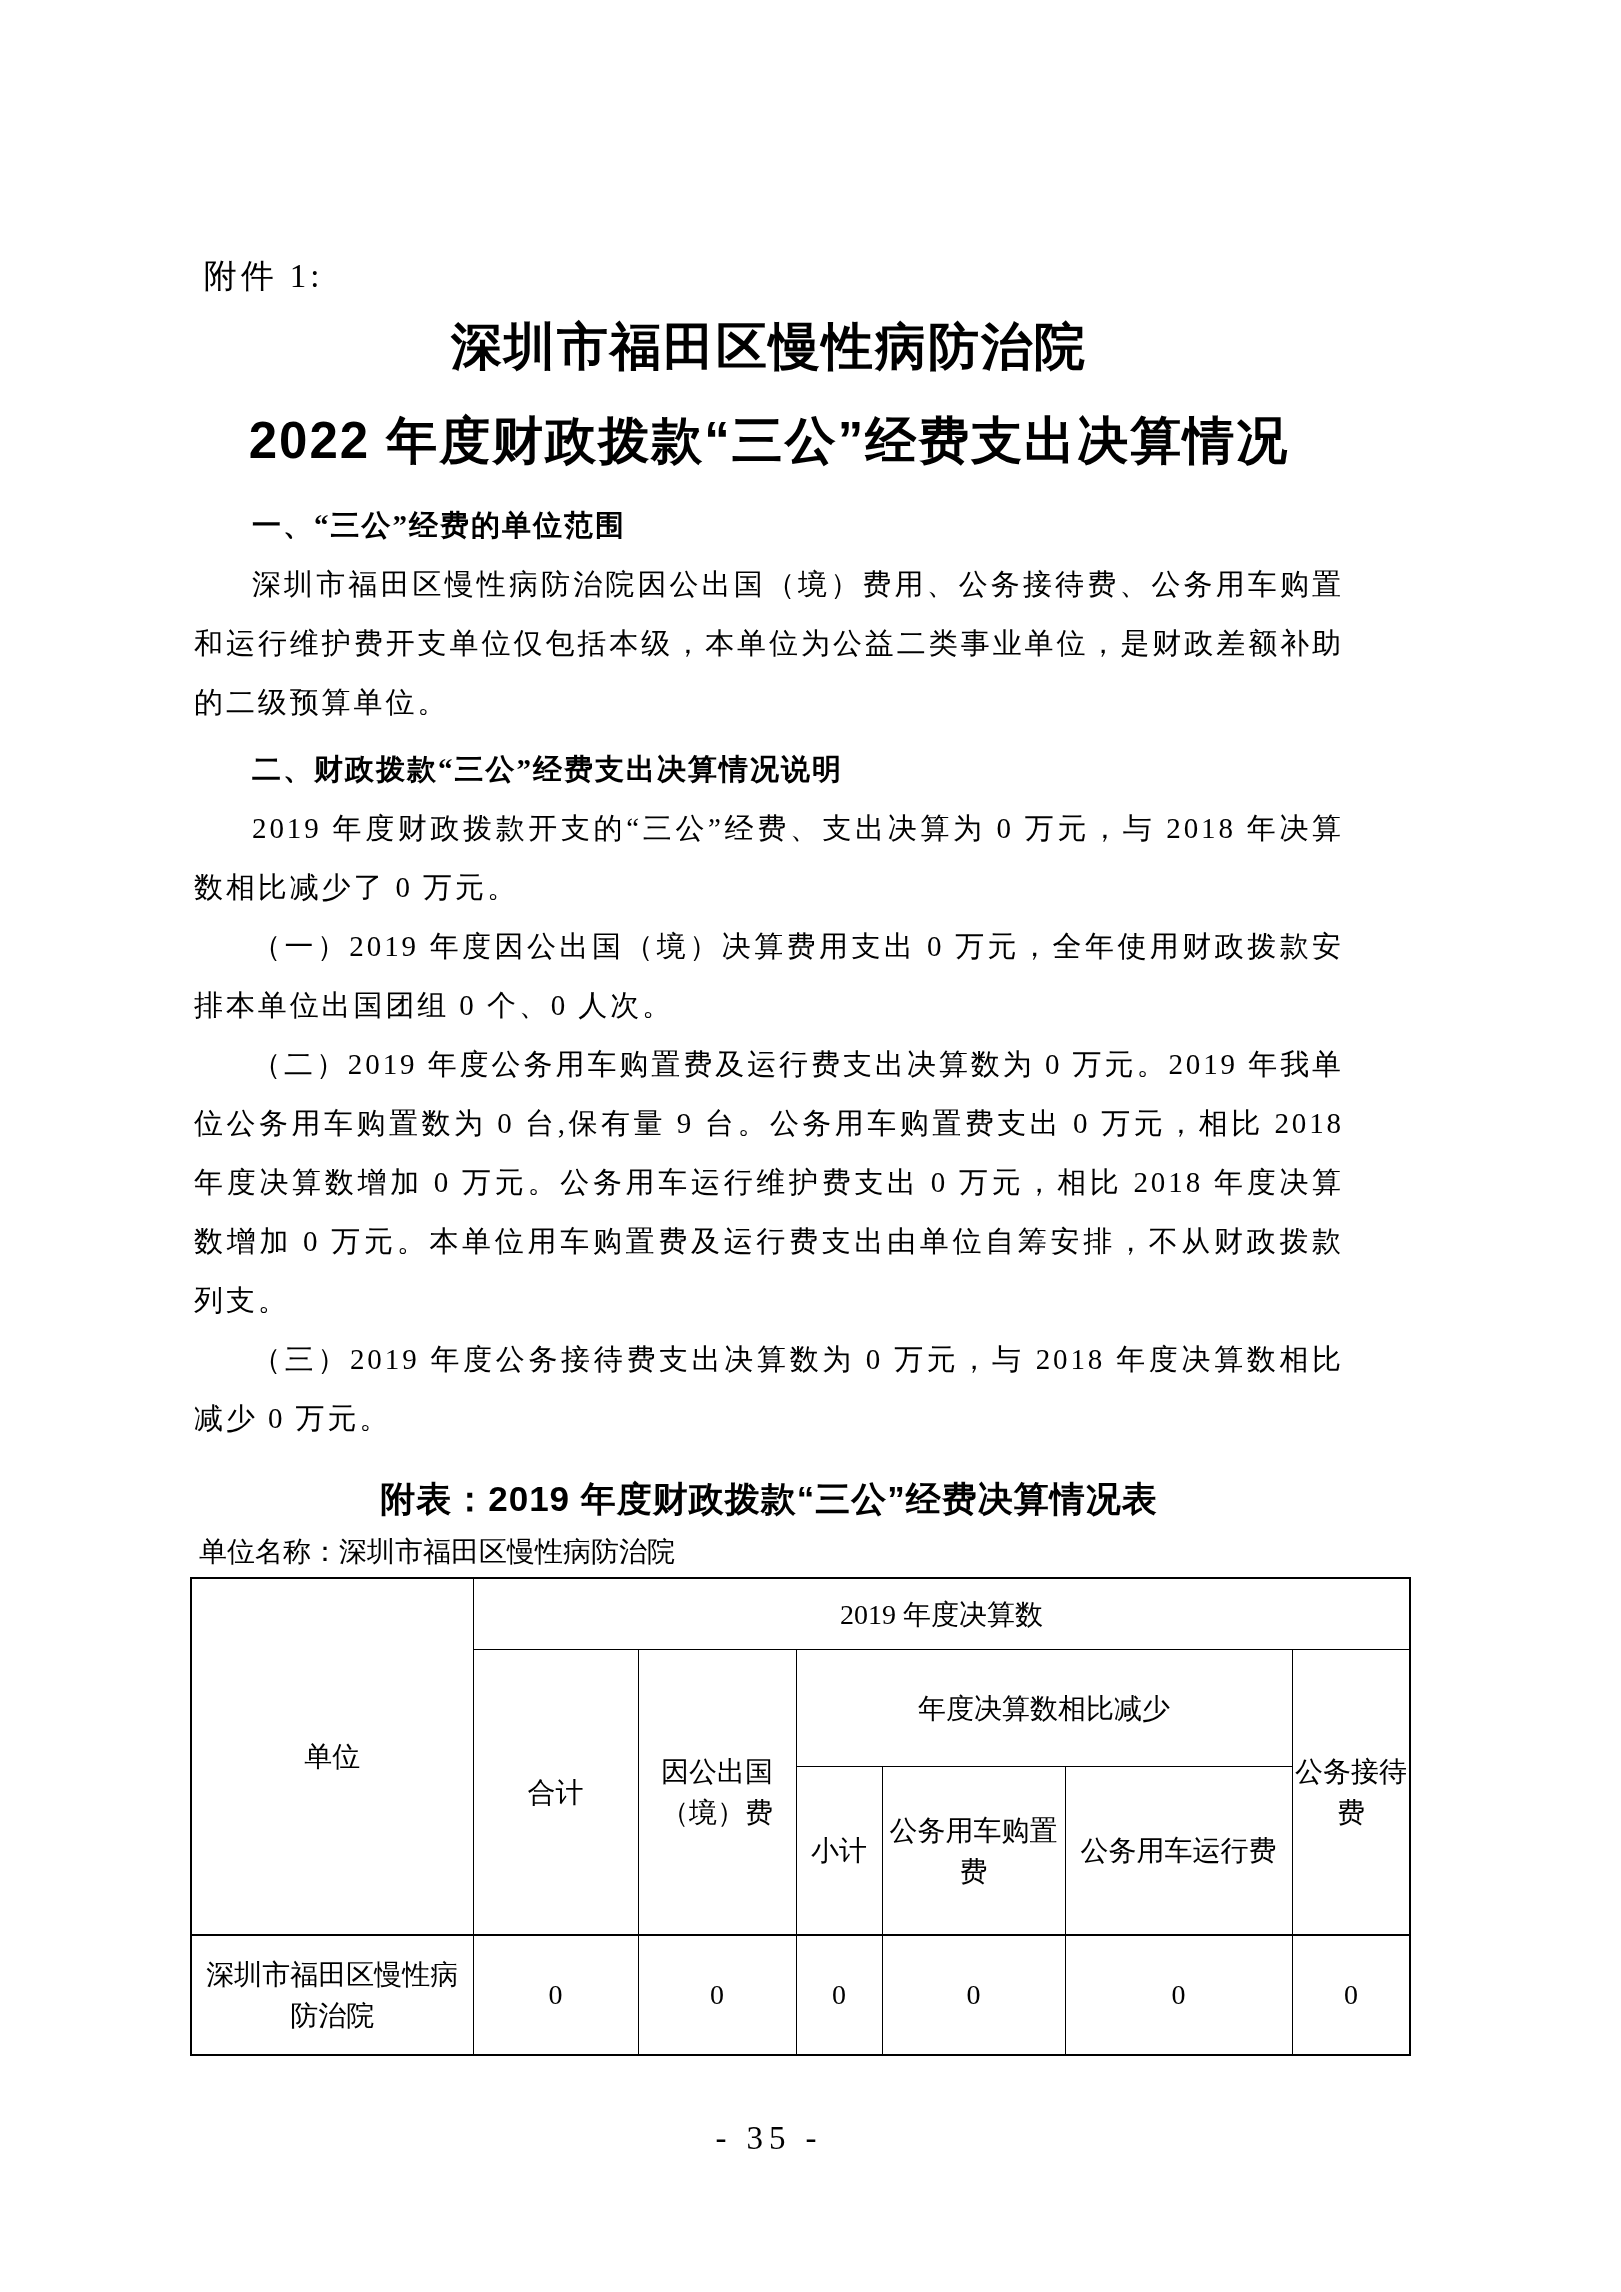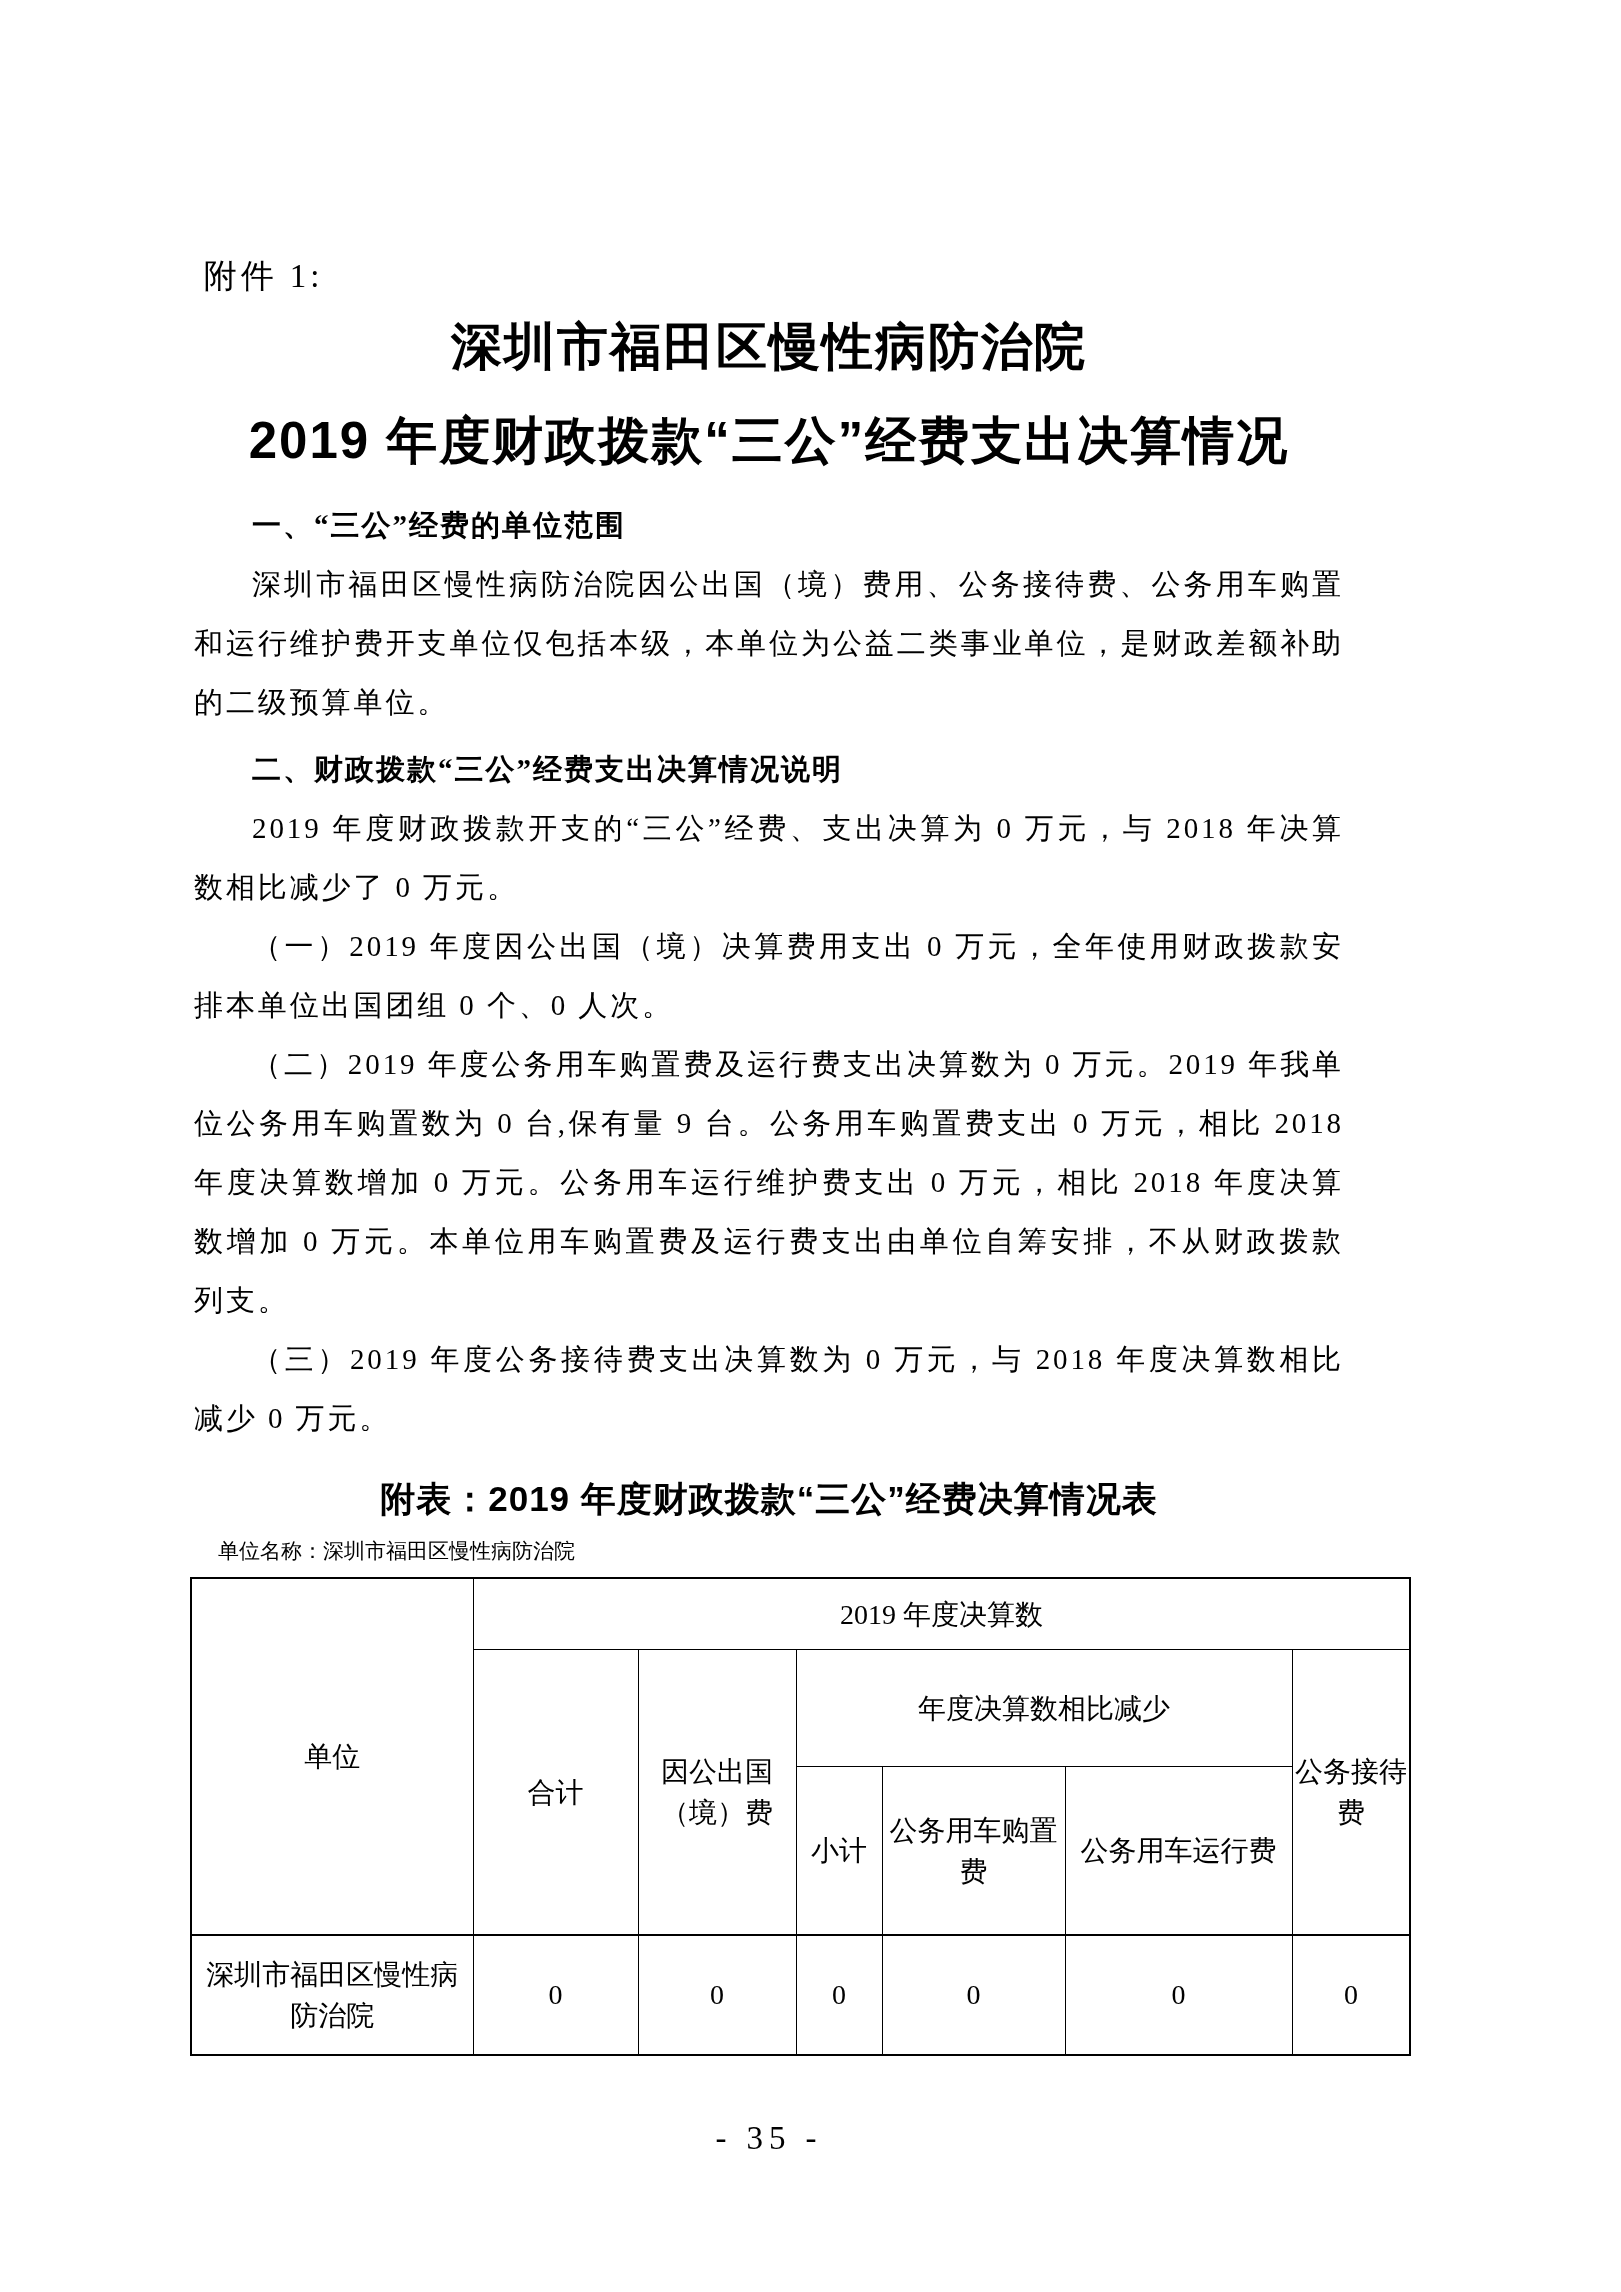--- a/index.html
+++ b/index.html
@@ -48,23 +48,23 @@
   .table-caption {
     font-family: "Liberation Sans", "DejaVu Sans", sans-serif;
     font-weight: bold;
     font-size: 35px;
     line-height: 55px;
     text-align: center;
     margin-top: 23.5px;
     letter-spacing: 1px;
   }
   .table-meta {
-    font-size: 21px;
+    font-size: 28px;
     line-height: 39px;
-    margin-left: 24px;
+    margin-left: 5px;
   }
   .table-meta.first { margin-top: 5.9px; }
   table.budget {
     border-collapse: collapse;
     table-layout: fixed;
     width: 1219px;
     margin-left: -3.9px;
     margin-top: 5.9px;
     border: 2px solid #000;
     font-size: 28px;
@@ -99,21 +99,21 @@
 </style>
 </head>
 <body>
 
 <div class="page">
 
   <div class="attachment">附件 1:</div>
 
   <div class="doc-title">深圳市福田区慢性病防治院</div>
 
-  <div class="doc-title">2019 年度财政拨款“三公”经费支出决算情况</div>
+  <div class="doc-title">2022 年度财政拨款“三公”经费支出决算情况</div>
 
   <div class="sec-heading">一、“三公”经费的单位范围</div>
 
   <p class="para">深圳市福田区慢性病防治院因公出国（境）费用、公务接待费、公务用车购置和运行维护费开支单位仅包括本级，本单位为公益二类事业单位，是财政差额补助的二级预算单位。</p>
 
   <div class="sec-heading">二、财政拨款“三公”经费支出决算情况说明</div>
 
   <p class="para">2019 年度财政拨款开支的“三公”经费、支出决算为 0 万元，与 2018 年决算数相比减少了 0 万元。</p>
 
   <p class="para">（一）2019 年度因公出国（境）决算费用支出 0 万元，全年使用财政拨款安排本单位出国团组 0 个、0 人次。</p>

